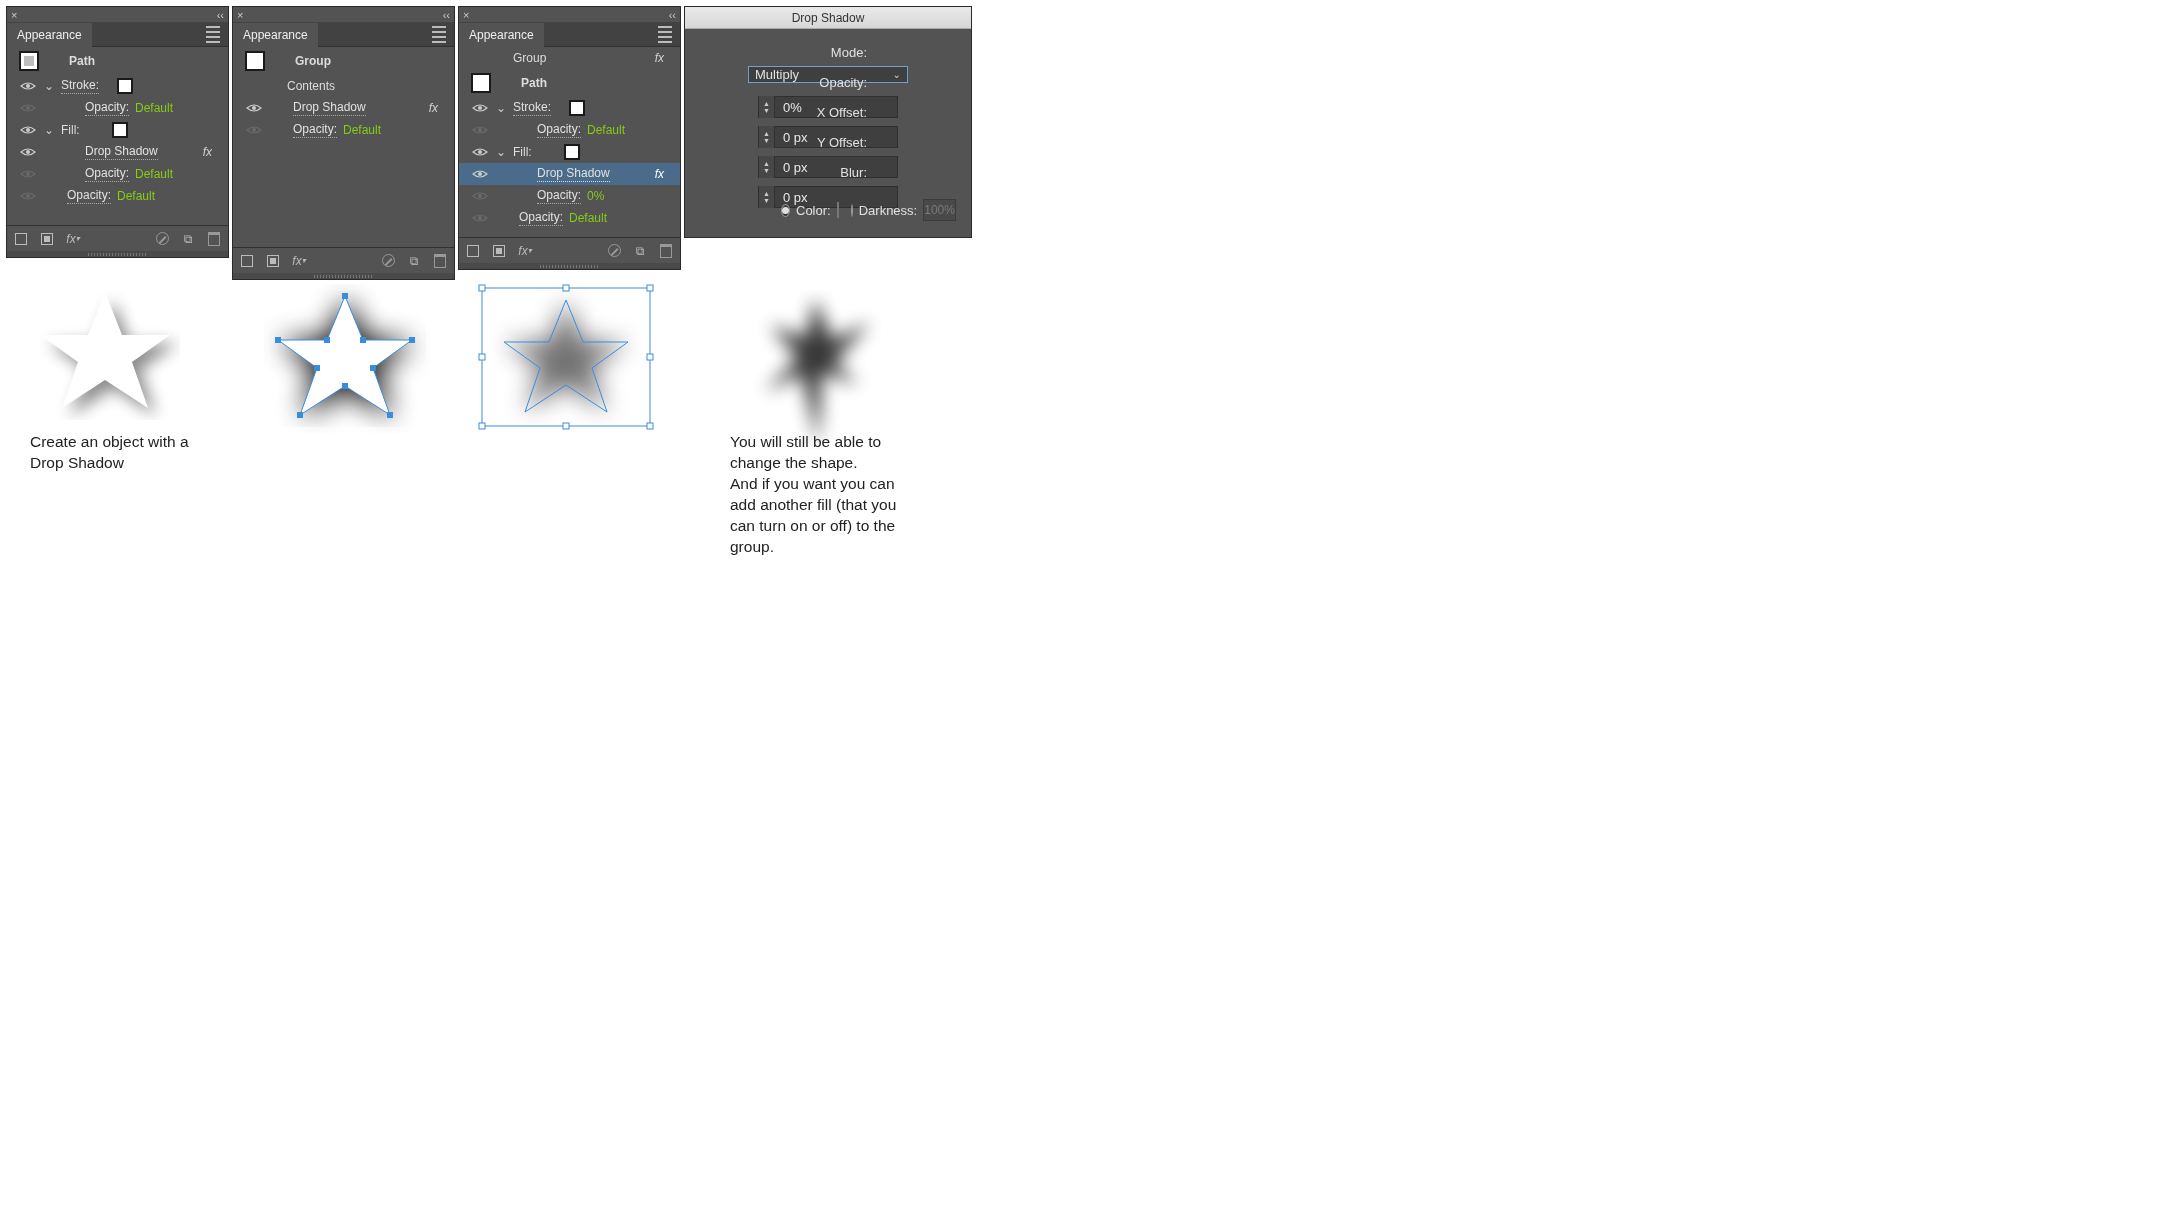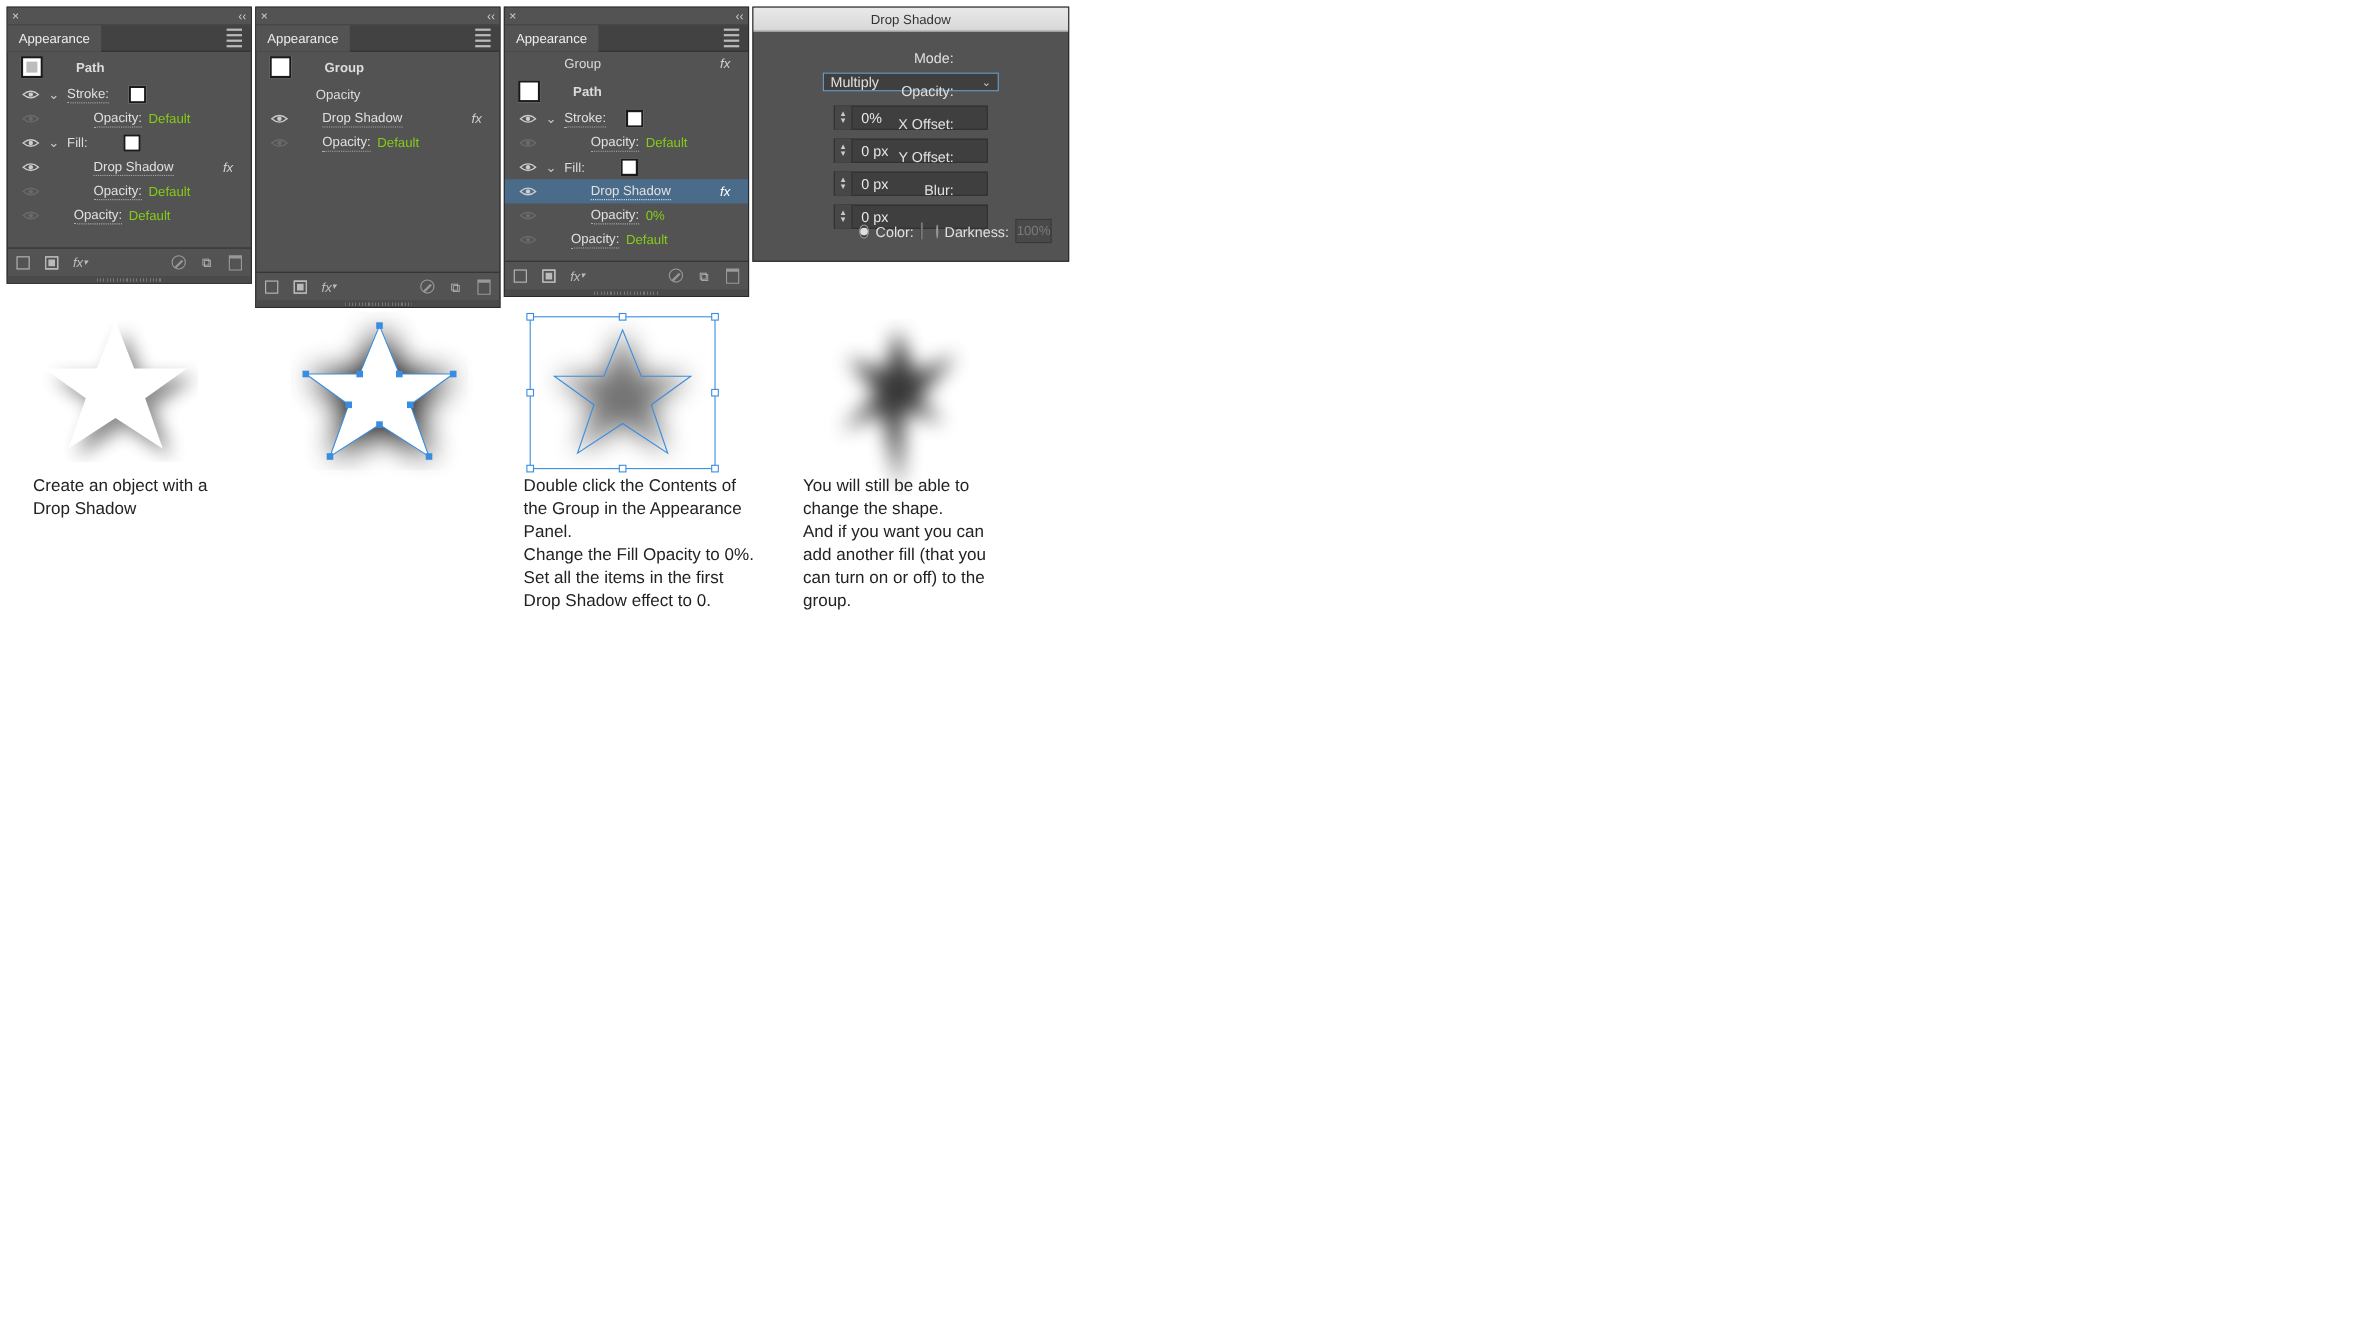--- a/index.html
+++ b/index.html
@@ -204,21 +204,21 @@
         </div>
     </div>
     <div class="rows">
       <div class="row big">
         <span class="swatch"></span>
         <span class="pad1"></span>
         <span style="font-weight:600">Group</span>
       </div>
       <div class="row">
         <span class="pad2"></span>
-        <span>Opacity</span>
+        <span>Contents</span>
       </div>
       <div class="row">
         <span class="eye">
             <svg class="eye-svg" viewBox="0 0 16 12">
               <path d="M1 6 Q8 0 15 6 Q8 12 1 6 Z"></path>
               <circle cx="8" cy="6" r="2"></circle>
             </svg>
           </span>
         <span class="pad1"></span>
         <span class="label-u">Drop Shadow</span>
@@ -500,18 +500,16 @@
       <defs>
           <filter id="bs4">
             <feGaussianBlur stdDeviation="9"></feGaussianBlur>
           </filter>
         </defs>
       <path d="M75 8 L92 50 L130 32 L95 72 L118 95 L82 82 L78 155 L62 84 L25 102 L58 68 L30 35 L66 48 Z" fill="#000" opacity="0.78" filter="url(#bs4)"></path>
     </svg>
   </div>
 
   <div class="caption" style="left:30px; top:432px; width:180px;">Create an object with a Drop Shadow</div>
-  <div class="caption" style="left:476px; top:432px; width:210px; white-space:pre-line;">Double click the Contents of the Group in the Appearance Panel.
-Change the Fill Opacity to 0%. Set all the items in the first Drop Shadow effect to 0.</div>
   <div class="caption" style="left:730px; top:432px; width:190px; white-space:pre-line;">You will still be able to change the shape.
 And if you want you can add another fill (that you can turn on or off) to the group.</div>
 
 </div>
 
 </body></html>

